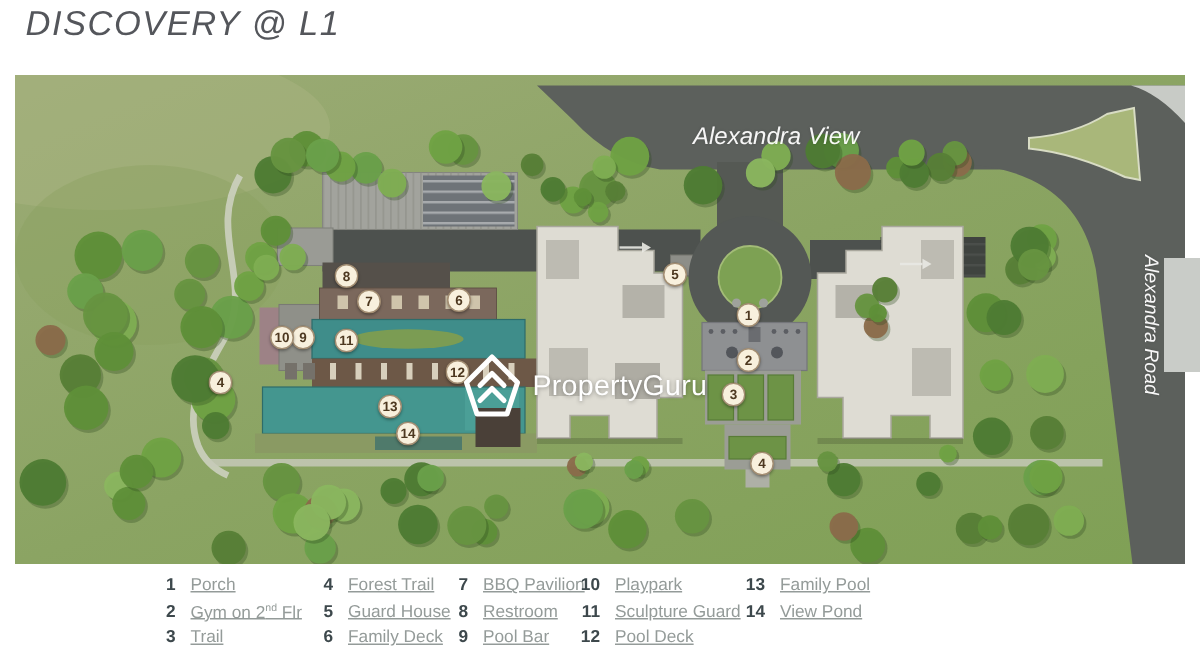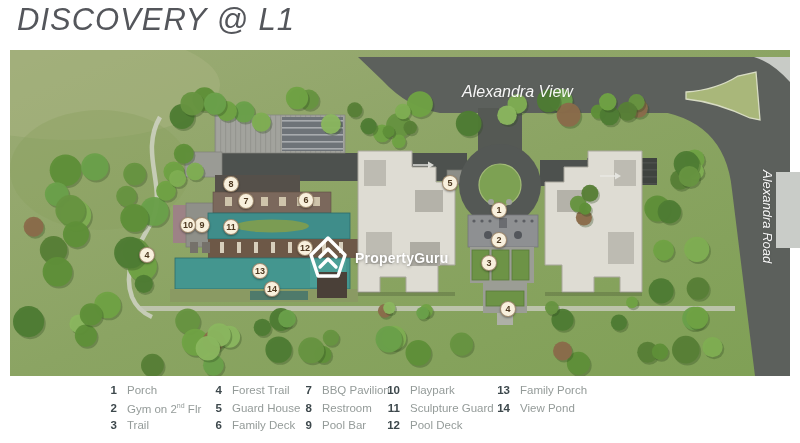--- a/index.html
+++ b/index.html
@@ -1,48 +1,48 @@
 <!DOCTYPE html>
 <html><head>
 <meta charset="utf-8">
 <style>
   html,body{margin:0;padding:0;background:#ffffff;}
   body{width:800px;height:443px;overflow:hidden;font-family:"Liberation Sans",sans-serif;position:relative;}
   .page{position:relative;width:800px;height:443px;background:#fff;}
 
-  .title{position:absolute;left:17px;top:2px;font-size:31px;font-style:italic;font-weight:400;
+  .title{position:absolute;left:17px;top:2px;font-size:23px;font-style:italic;font-weight:400;
          color:#54565b;letter-spacing:1px;white-space:nowrap;}
 
   .map{position:absolute;left:10px;top:50px;width:780px;height:326px;overflow:hidden;padding-left:13px;}
   .map svg.site{position:absolute;left:0;top:0;width:780px;height:326px;display:block;}
 
   .road-label{position:absolute;color:#ffffff;font-style:italic;opacity:.95;white-space:nowrap;
               text-shadow:0 0 2px rgba(60,60,60,.4);}
   .road-label-top{left:452px;top:33px;font-size:16px;}
   .road-label-right{left:750px;top:120px;font-size:13px;writing-mode:vertical-rl;}
 
   .watermark{position:absolute;left:298px;top:185px;display:flex;align-items:center;gap:7px;
              color:#fff;z-index:30;pointer-events:none;}
-  .watermark .wm-text{font-size:14px;font-weight:bold;letter-spacing:.2px;
+  .watermark .wm-text{font-size:19px;font-weight:normal;letter-spacing:.2px;
                       text-shadow:0 1px 3px rgba(0,0,0,.35);}
 
   .badge{position:absolute;width:14px;height:14px;border-radius:50%;
          background:#f8f0dd;border:1px solid rgba(93,62,28,.55);
          color:#4d3820;font-size:9px;font-weight:bold;line-height:1;
          display:flex;align-items:center;justify-content:center;
          transform:translate(-50%,-50%);box-shadow:0 1px 2px rgba(0,0,0,.35);z-index:20;}
 
   .edge-block{position:absolute;left:776px;top:172px;width:24px;height:76px;background:#c9ccc8;}
 
   .legend{position:absolute;left:0;top:384px;width:800px;height:56px;font-size:11.5px;}
   .legend-col{position:absolute;top:0;}
   .legend-row{display:flex;align-items:baseline;height:17.5px;}
   .legend-num{display:inline-block;width:22px;text-align:right;font-weight:bold;color:#3d484c;
               margin-right:10px;flex:0 0 22px;}
-  .legend-label{color:#949b99;white-space:nowrap;}
+  .legend-label{color:#949b99;white-space:nowrap;text-decoration:underline;}
   .legend-label sup{font-size:7px;}
 </style>
 </head>
 <body>
 
 <div class="page">
 
   <div class="title">DISCOVERY @ L1</div>
 
   <div class="map">
@@ -469,21 +469,21 @@
           <span class="legend-label">Sculpture Guard</span>
         </div>
         <div class="legend-row">
           <span class="legend-num">12</span>
           <span class="legend-label">Pool Deck</span>
         </div>
       </div>
       <div class="legend-col" style="left: 488px;">
         <div class="legend-row">
           <span class="legend-num">13</span>
-          <span class="legend-label">Family Porch</span>
+          <span class="legend-label">Family Pool</span>
         </div>
         <div class="legend-row">
           <span class="legend-num">14</span>
           <span class="legend-label">View Pond</span>
         </div>
       </div>
     </div>
 </div>
 
 </body></html>

